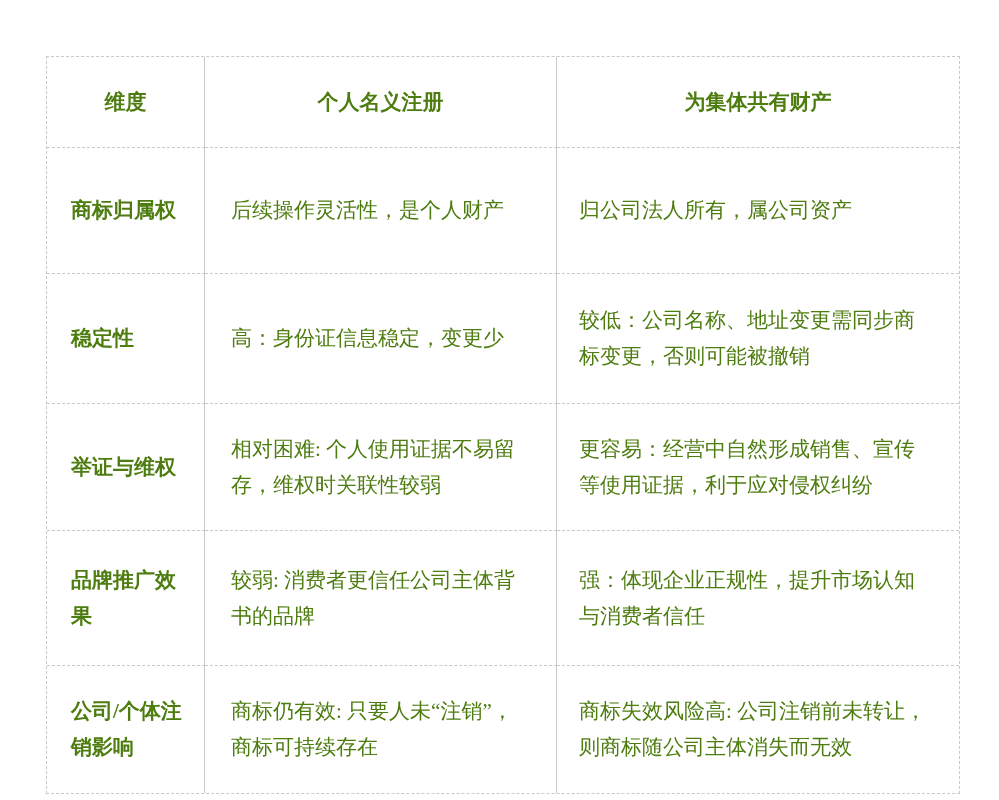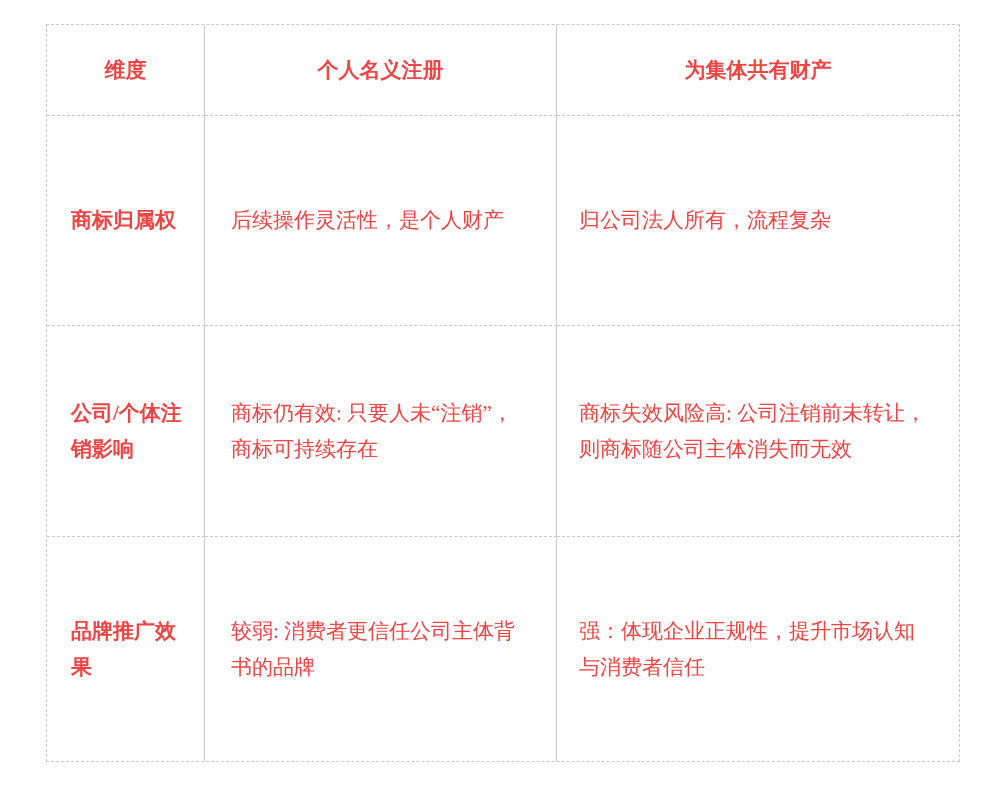--- a/index.html
+++ b/index.html
@@ -14,29 +14,29 @@
     position: relative;
     width: 999px;
     height: 800px;
     background: #ffffff;
     font-family: "Liberation Serif", "DejaVu Serif", serif;
     color: #1a1a1a;
   }
   table.compare {
     position: absolute;
     left: 46px;
-    top: 24px;
+    top: 56px;
     width: 912px;
     height: 738px;
     border-collapse: separate;
     border-spacing: 0;
     table-layout: fixed;
     font-size: 21px;
     line-height: 36px;
-    color: #ef4444;
+    color: #4d7c0f;
   }
   
   table.compare {
     border: 1px dashed #c9c9c9;
   }
   td, th {
     vertical-align: middle;
     font-weight: normal;
     text-align: left;
     box-sizing: border-box;
@@ -73,27 +73,37 @@
       <tr style="height:91px">
         <th>维度</th>
         <th>个人名义注册</th>
         <th>为集体共有财产</th>
       </tr>
     </thead>
     <tbody>
       <tr style="height:90px">
         <td class="dim">商标归属权</td>
         <td class="personal">后续操作灵活性，是个人财产</td>
-        <td class="company">归公司法人所有，流程复杂</td>
+        <td class="company">归公司法人所有，属公司资产</td>
+      </tr>
+      <tr style="height:93px">
+        <td class="dim">稳定性</td>
+        <td class="personal">高：身份证信息稳定，变更少</td>
+        <td class="company">较低：公司名称、地址变更需同步商标变更，否则可能被撤销</td>
+      </tr>
+      <tr style="height:91px">
+        <td class="dim">举证与维权</td>
+        <td class="personal">相对困难: 个人使用证据不易留存，维权时关联性较弱</td>
+        <td class="company">更容易：经营中自然形成销售、宣传等使用证据，利于应对侵权纠纷</td>
+      </tr>
+      <tr style="height:96px">
+        <td class="dim">品牌推广效果</td>
+        <td class="personal">较弱: 消费者更信任公司主体背书的品牌</td>
+        <td class="company">强：体现企业正规性，提升市场认知与消费者信任</td>
       </tr>
       <tr style="height:91px">
         <td class="dim">公司/个体注销影响</td>
         <td class="personal">商标仍有效: 只要人未“注销”，商标可持续存在</td>
         <td class="company">商标失效风险高: 公司注销前未转让，则商标随公司主体消失而无效</td>
       </tr>
-      <tr style="height:96px">
-        <td class="dim">品牌推广效果</td>
-        <td class="personal">较弱: 消费者更信任公司主体背书的品牌</td>
-        <td class="company">强：体现企业正规性，提升市场认知与消费者信任</td>
-      </tr>
     </tbody>
   </table>
 </div>
 
 </body></html>

